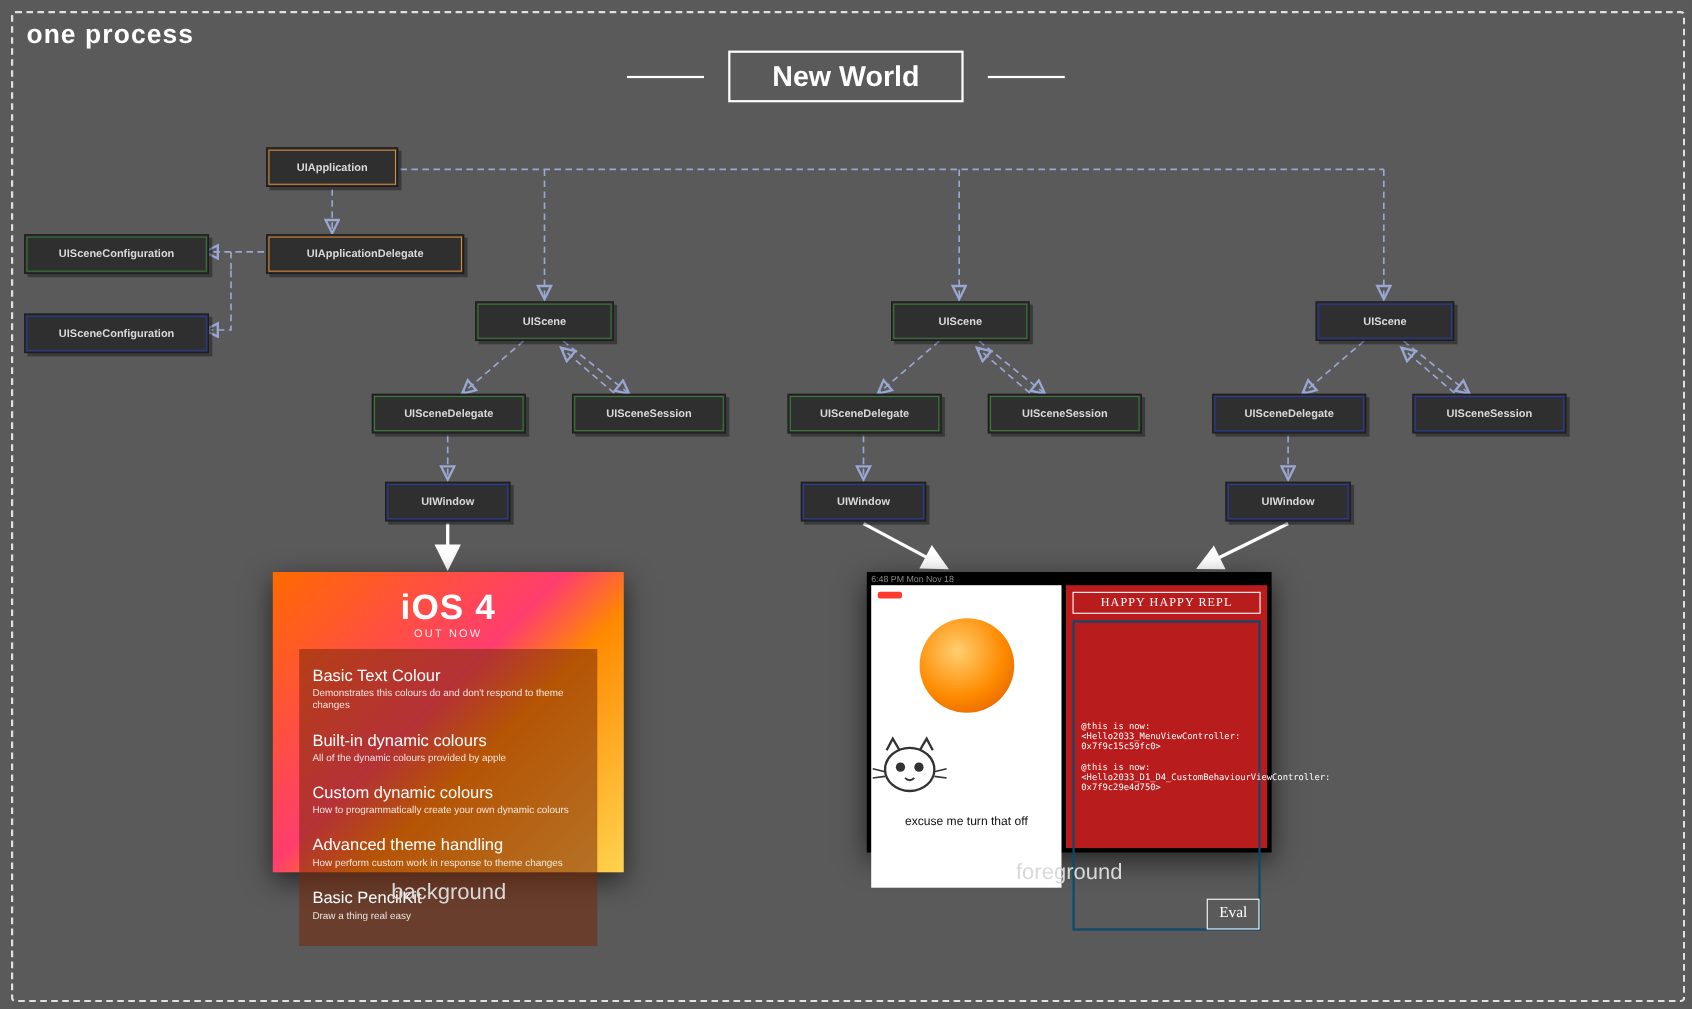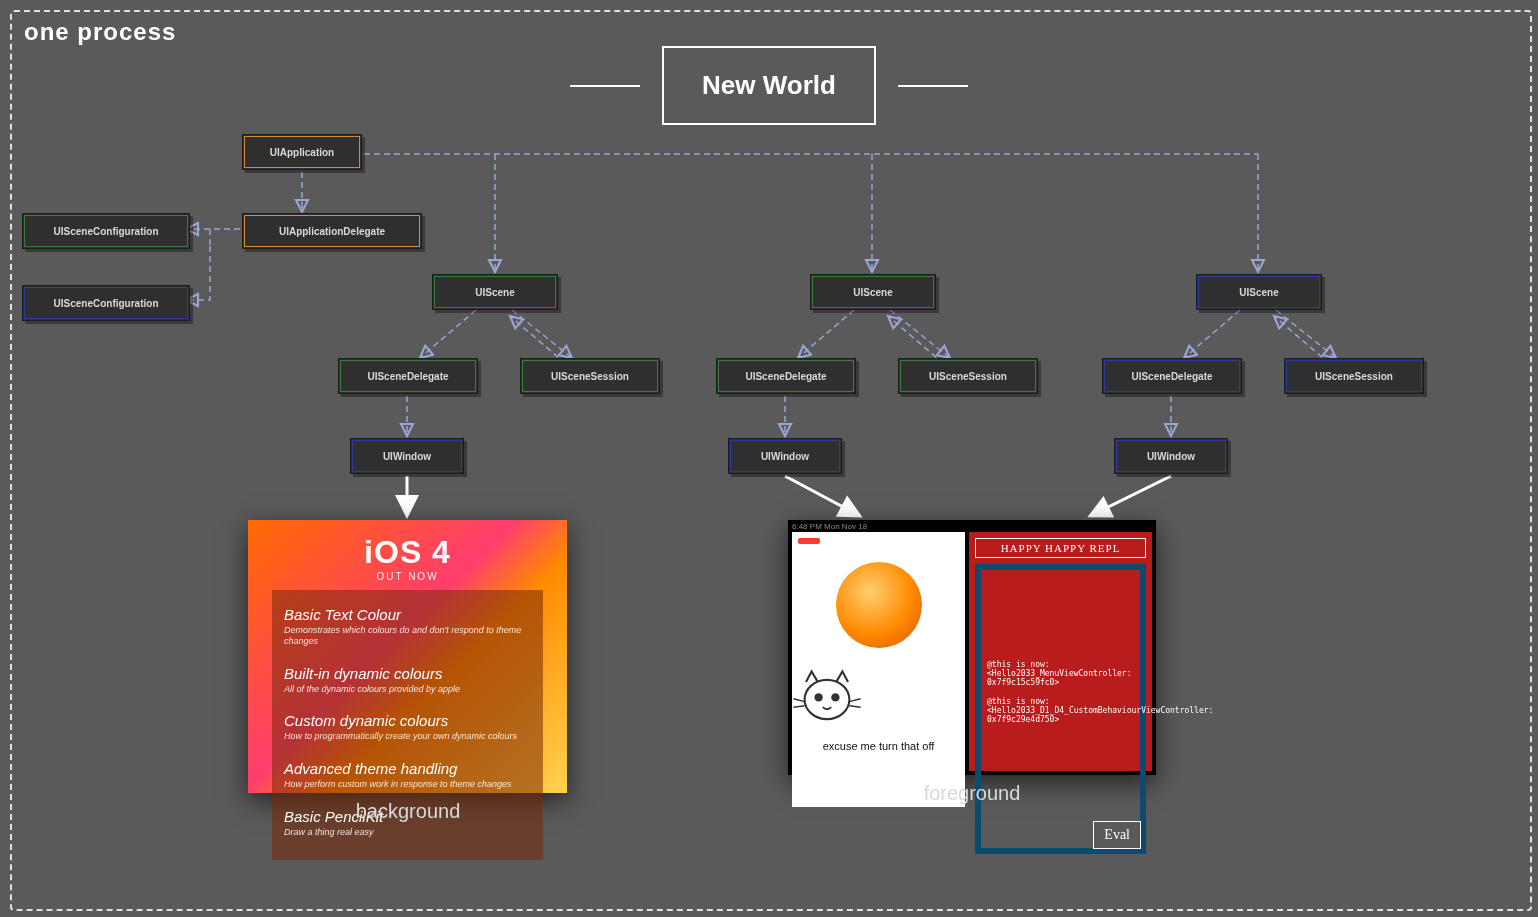--- a/index.html
+++ b/index.html
@@ -1,48 +1,48 @@
 <!DOCTYPE html>
 <html><head>
 <meta charset="utf-8">
 <style>
   html,body{margin:0;padding:0;width:1538px;height:917px;background:#5a5a5a;font-family:"Segoe UI",Arial,sans-serif;overflow:hidden;}
   .canvas{position:absolute;left:0;top:0;width:1538px;height:917px;}
   .process-frame{position:absolute;left:10px;top:10px;width:1518px;height:897px;border:2px dashed #e0e0e0;border-radius:4px;}
   .process-label{position:absolute;left:24px;top:18px;color:#fff;font-weight:600;font-size:24px;letter-spacing:1px;}
   .title-wrap{position:absolute;left:0;top:46px;width:1538px;text-align:center;}
-  .title-box{display:inline-block;border:2px solid #fff;padding:22px 38px;color:#fff;font-size:26px;font-weight:700;vertical-align:middle;}
+  .title-box{display:inline-block;border:2px solid #fff;padding:6px 38px;color:#fff;font-size:26px;font-weight:700;vertical-align:middle;}
   .title-line{display:inline-block;vertical-align:middle;width:70px;height:0;border-top:2px solid #fff;margin:0 18px;}
   svg.wires{position:absolute;left:0;top:0;width:1538px;height:917px;pointer-events:none;}
   .node{position:absolute;background:#2f2f2f;border:1px solid #1d1d1d;box-shadow:3px 3px 0 rgba(0,0,0,.35);color:#d9d9d9;font-size:10px;font-weight:600;display:flex;align-items:center;justify-content:center;text-align:center;padding:0 8px;box-sizing:border-box;}
   .b-orange{outline:1px solid #d6893a;outline-offset:-3px;}
   .b-green{outline:1px solid #3a7a3a;outline-offset:-3px;}
   .b-blue{outline:1px solid #2a3aa0;outline-offset:-3px;}
   .caption{position:absolute;color:#d9d9d9;font-size:20px;font-weight:300;width:300px;text-align:center;}
   
   .shot{position:absolute;box-shadow:0 8px 24px rgba(0,0,0,.6);}
   .ios13{background:linear-gradient(135deg,#ff6a00 0%,#ff3d6e 45%,#ff8a00 60%,#ffd34f 100%);}
   .ios13 .hdr{text-align:center;color:#fff;padding-top:14px;font-weight:300;}
   .ios13 .hdr b{font-size:32px;font-weight:700;letter-spacing:1px;}
   .ios13 .hdr small{display:block;font-size:10px;letter-spacing:2px;opacity:.9;}
-  .ios13 .card{margin:8px 24px 0;background:rgba(120,40,10,.55);color:#fff;padding:8px 12px 12px;font-style:italic;}
+  .ios13 .card{margin:8px 24px 0;background:rgba(120,40,10,.55);color:#fff;padding:8px 12px 12px;}
   .ios13 .item{padding:8px 0 10px;}
   .ios13 .item:not(:last-child){border-bottom:none;}
   .ios13 .item h4{margin:0;font-size:15px;font-weight:400;}
   .ios13 .item p{margin:2px 0 0;font-size:9px;opacity:.85;line-height:1.2;}
   
   .leftpane{background:#fff;}
   .leftpane .redbar{position:absolute;left:6px;top:6px;width:22px;height:6px;background:#ff3b30;border-radius:2px;}
   .sun{width:86px;height:86px;border-radius:50%;background:radial-gradient(circle at 40% 35%,#ffcf70 0%,#ff8a00 55%,#d85400 100%);margin:30px auto 0;}
   .cat{width:70px;height:60px;margin:18px auto 0;color:#444;}
   .cat-txt{text-align:center;font-size:11px;margin-top:10px;color:#111;}
   
   .repl{background:#b91c1c;color:#fff;font-family:Consolas,monospace;font-size:8px;}
   .repl .ttl{border:1px solid #fff;margin:6px;text-align:center;font-family:"Segoe UI";font-size:11px;letter-spacing:1px;padding:3px 0;}
-  .repl .body{border:6px solid #0c4a6e;margin:4px 6px;height:188px;position:relative;padding:90px 6px 0;}
+  .repl .body{border:2px solid #0c4a6e;margin:4px 6px;height:188px;position:relative;padding:90px 6px 0;}
   .repl .eval{position:absolute;right:-1px;bottom:-1px;border:1px solid #fff;padding:5px 10px;font-family:"Segoe UI";font-size:14px;}
   .statusbar{position:absolute;color:#888;font-size:8px;left:0;top:0;width:100%;padding:2px 4px;box-sizing:border-box;}
 </style>
 </head>
 <body>
 <div class="canvas">
 
 <div class="process-frame"></div>
 <div class="process-label">one process</div>
 
@@ -118,21 +118,21 @@
 <div class="node b-blue" style="left:1114px;top:438px;width:114px;height:36px">UIWindow</div>
 
 <div class="shot ios13" style="left:248px;top:520px;width:319px;height:273px">
   <div class="hdr">
     <b>iOS 4</b>
     <small>OUT NOW</small>
   </div>
   <div class="card">
     <div class="item">
           <h4>Basic Text Colour</h4>
-          <p>Demonstrates which colours do and don't respond to theme changes</p>
+          <p>Demonstrates this colours do and don't respond to theme changes</p>
         </div>
     <div class="item">
           <h4>Built-in dynamic colours</h4>
           <p>All of the dynamic colours provided by apple</p>
         </div>
     <div class="item">
           <h4>Custom dynamic colours</h4>
           <p>How to programmatically create your own dynamic colours</p>
         </div>
     <div class="item">

